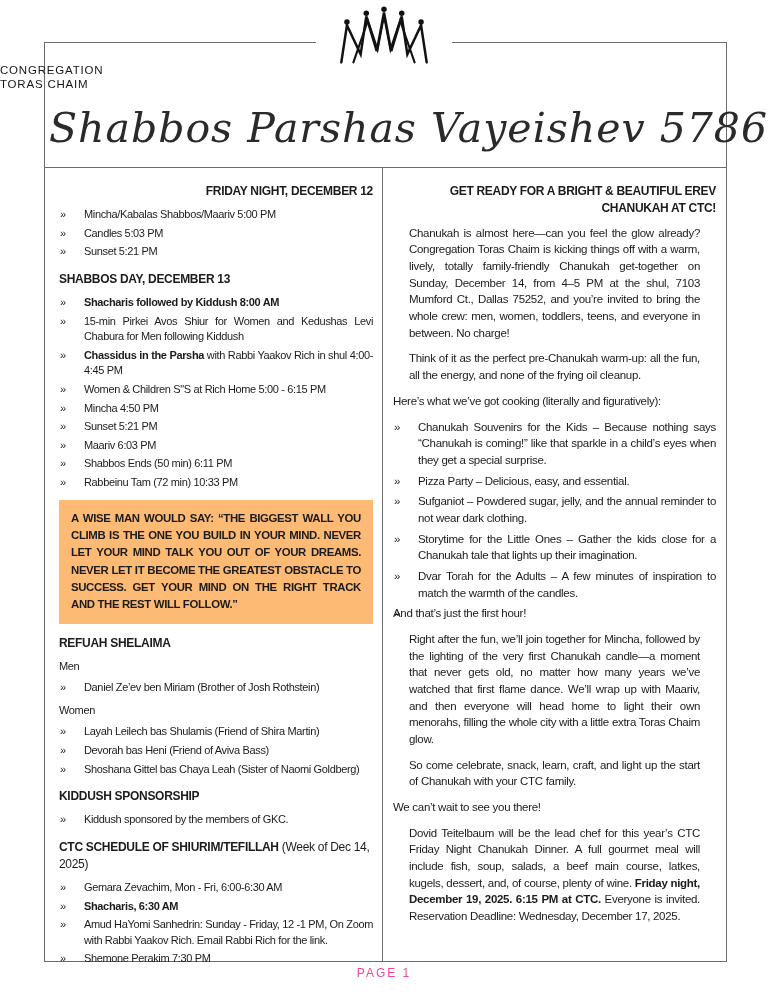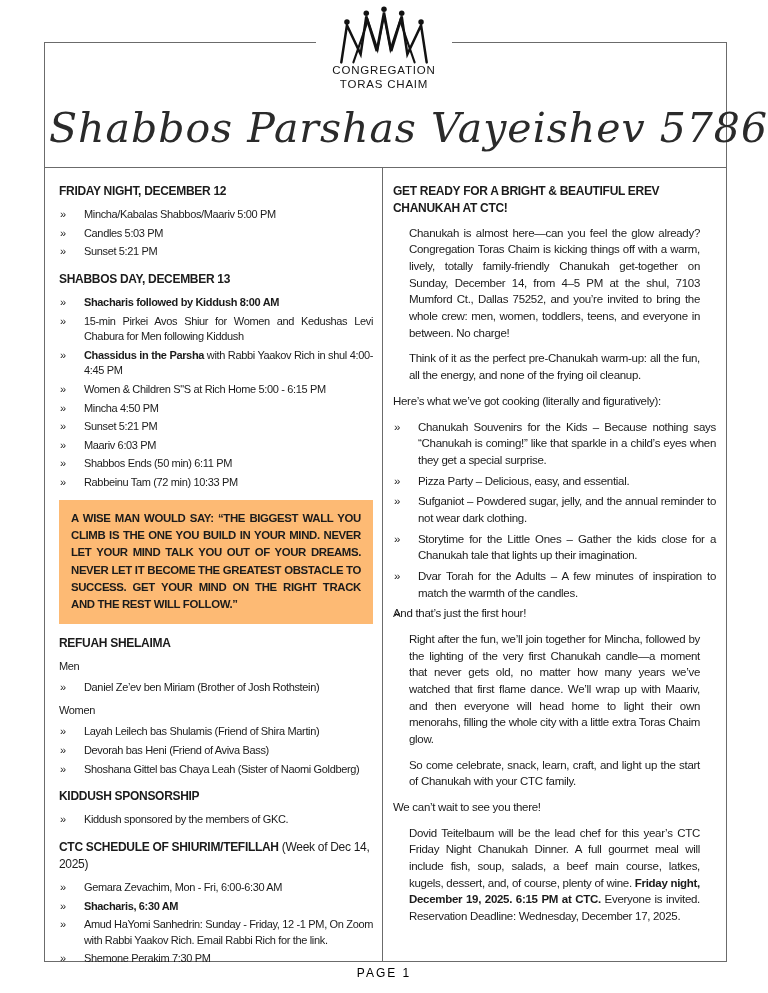--- a/index.html
+++ b/index.html
@@ -11,21 +11,21 @@
   }
   .frame{
     position:absolute;left:44px;top:42px;width:683px;height:920px;
     border-left:1px solid #6b6b6b;border-right:1px solid #6b6b6b;border-bottom:1px solid #6b6b6b;
     box-sizing:border-box;
   }
   .topline{position:absolute;top:42px;height:1px;background:#6b6b6b;}
   .topline.l{left:44px;width:272px;}
   .topline.r{left:452px;width:275px;}
   .logo{
-    position:absolute;top:6px;left:0;width:768px;text-align:center;line-height:1.2;
+    position:absolute;top:6px;left:0;width:768px;text-align:left;line-height:1.2;
   }
   .logo svg{display:block;margin:0 auto;}
   .org{font-size:11.5px;letter-spacing:.8px;color:#161616;}
   .title{
     position:absolute;top:104px;left:0;width:768px;text-align:right;
     font-family:"DejaVu Serif", serif;font-style:italic;font-size:41px;color:#2a2a2a;
     letter-spacing:1px;
   }
   .title-rule{position:absolute;top:167px;left:44px;width:683px;height:1px;background:#6b6b6b;}
   .columns{
@@ -34,37 +34,37 @@
   .col{box-sizing:border-box;}
   .col-left{
     width:339px;padding:15px 9px 0 15px;border-right:1px solid #6b6b6b;
     font-size:11px;line-height:1.42;letter-spacing:-0.35px;
   }
   .col-right{
     flex:1;padding:15px 11px 0 10px;
     font-size:11.5px;line-height:1.45;letter-spacing:-0.3px;
   }
   .heading{font-weight:700;font-size:12px;margin:11px 0 7px;letter-spacing:-0.3px;}
-  .heading:first-child{margin-top:0;}
+  .heading:first-child{margin-top:0;text-align:right;}
   .heading .hsuffix{font-weight:400;}
   .subheading{margin:7px 0 6px;}
   .list{margin:0 0 2px;}
   .li{position:relative;padding-left:25px;margin:0 0 3px;text-align:justify;}
   .col-right .li{margin-bottom:4px;}
   .li .marker{position:absolute;left:1px;top:0;color:#1b1b1b;}
   .quotebox{
     background:#fdba74;font-weight:700;text-align:justify;
     padding:10px 12px;margin:9px 0 7px;font-size:11.4px;line-height:1.52;
   }
   .para{text-align:justify;margin:0 16px 9px;}
   .line{margin:0 0 9px;}
   b,.b{font-weight:700;}
   .footer{
     position:absolute;top:966px;left:0;width:768px;text-align:center;
-    font-size:12px;letter-spacing:2px;color:#000000;
+    font-size:12px;letter-spacing:2px;color:#ec4899;
   }
 </style>
 </head>
 <body>
 
 <div class="topline l"></div>
 <div class="topline r"></div>
 <div class="frame"></div>
 
 <div class="logo">

